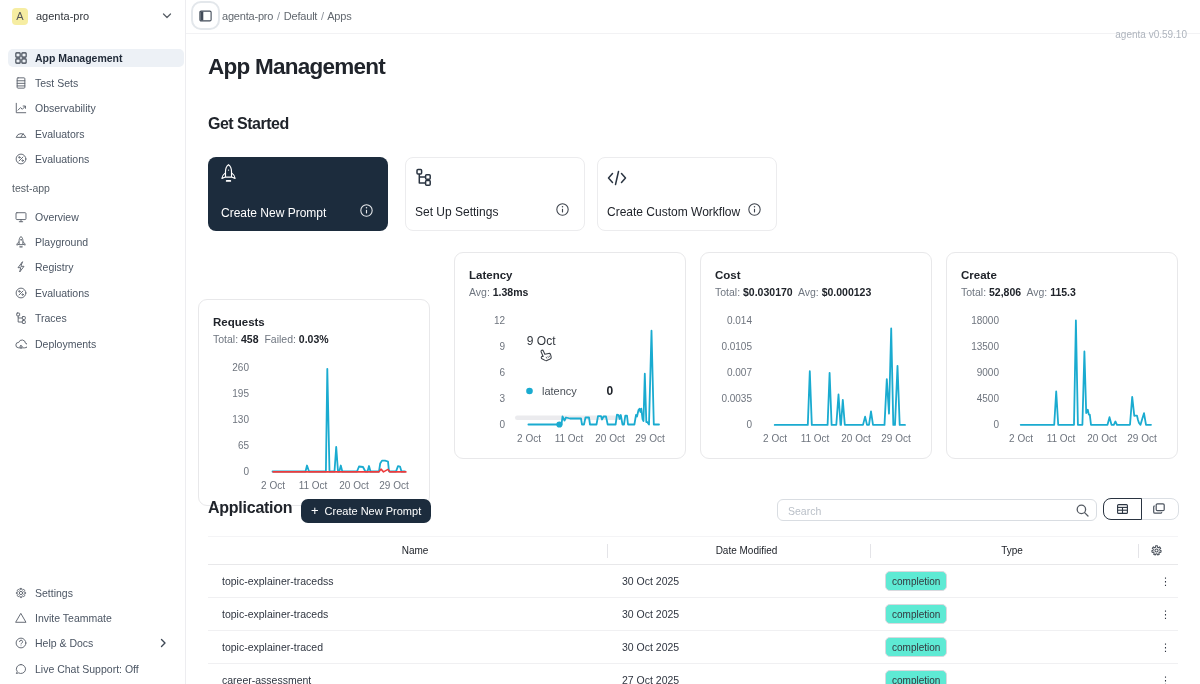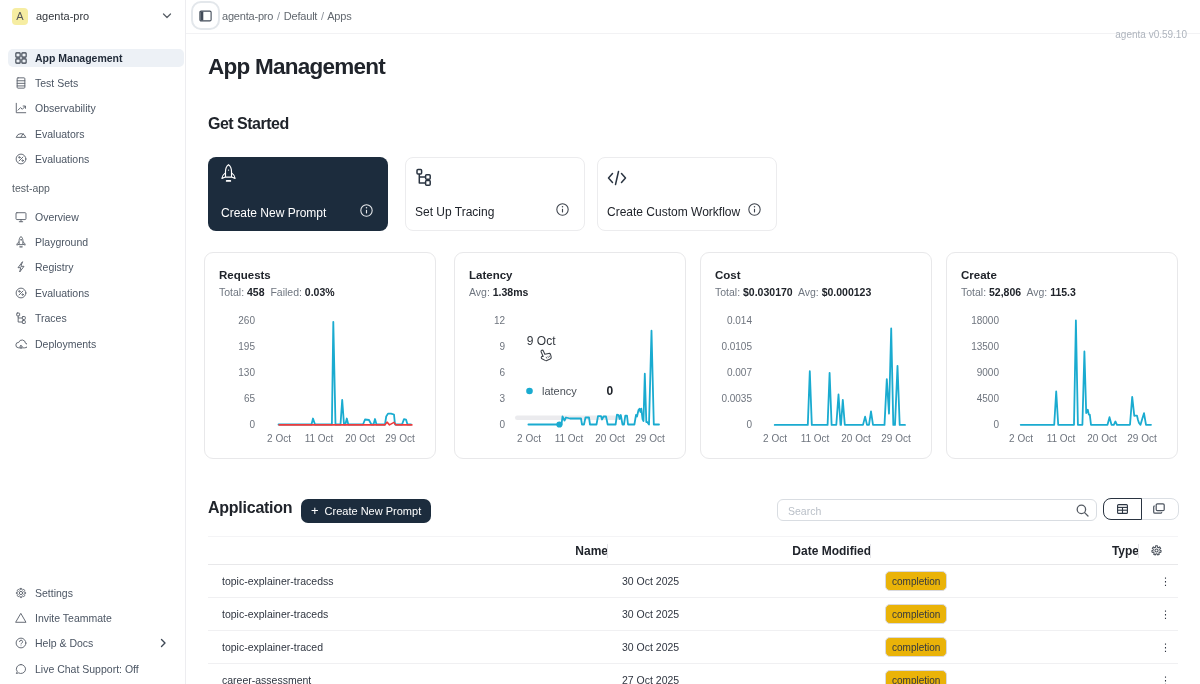--- a/index.html
+++ b/index.html
@@ -50,21 +50,21 @@
 .gc2 .gtit, .gc3 .gtit { left:9px; }
 .gc2 .gic, .gc3 .gic { left:9px; }
 .gc2 .ginfo, .gc3 .ginfo { right:11px; }
 .gcard .ginfo { position:absolute; right:15px; bottom:10.5px; }
 .gc1 { left:22px; background:#1c2c3d; color:#fff; }
 .gc2 { left:219px; background:#fff; border:1px solid #ececee; color:#20242b; }
 .gc3 { left:411px; background:#fff; border:1px solid #ececee; color:#20242b; }
 
 .scard { position:absolute; top:218px; width:232px; height:207px; background:#fff;
   border:1px solid #e8e8ea; border-radius:9px; }
-.sc1 { left:18px; } .sc2 { left:268px; } .sc3 { left:514px; } .sc4 { left:760px; }
+.sc1 { left:12px;margin-top:47px; } .sc2 { left:268px; } .sc3 { left:514px; } .sc4 { left:760px; }
 .scard .st { position:absolute; left:14px; top:16px; font-size:11.5px; font-weight:700; color:#20242b; }
 .scard .ss { position:absolute; left:14px; top:33px; font-size:10.5px; color:#6f7680; }
 .scard .ss b { color:#20242b; font-weight:700; }
 .chart { position:absolute; left:0; top:0; width:232px; height:207px; }
 .chart svg { display:block; }
 .chart text { font-family:"Liberation Sans", sans-serif; font-size:10px; fill:#6e747e; }
 .chart .yl { text-anchor:end; }
 .chart .xl { text-anchor:middle; }
 .cl { fill:none; stroke:#1aabd0; stroke-width:1.8; stroke-linejoin:round; stroke-linecap:round; }
 .rl { fill:none; stroke:#ee3b3c; stroke-width:1.6; stroke-linejoin:round; }
@@ -77,25 +77,25 @@
   border-radius:6px; background:#fff;padding-left:32px; }
 .search .ph { position:absolute; left:10px; top:5px; font-size:10.5px; color:#b9bfc7; }
 .search .mag { position:absolute; right:6px; top:3px; }
 .segm { position:absolute; left:917px; top:463.5px; width:76px; height:22px; border:1px solid #dbdfe4;
   border-radius:8px; background:#fff; }
 .segm .cell { position:absolute; top:0; width:38px; height:20px; display:flex; align-items:center; justify-content:center; }
 .segm .cell.on { left:-1px; top:-1px; width:38.5px; height:22px; border:1.5px solid #2a3441; border-radius:8px 0 0 8px; background:#fff; }
 .segm .cell.c2 { right:0; }
 
 table.apps { position:absolute; left:22px; top:502px; width:970px; border-collapse:collapse; table-layout:fixed; }
-table.apps th { font-size:12px; font-weight:700; color:#20242b; text-align:right; height:28px;
+table.apps th { font-size:10px; font-weight:400; color:#20242b; text-align:center; height:28px;
   border-bottom:1px solid #e8e8ea; border-top:1px solid #f4f4f6; padding-left:14px; position:relative; }
 table.apps th .vsep { position:absolute; right:0; top:7px; width:1px; height:14px; background:#e4e4e8; }
 table.apps td { font-size:10.5px; color:#2f3540; height:33px; border-bottom:1px solid #f0f0f2; padding-left:14px; }
-.tag { display:inline-block; border:1px solid #d9d9de; border-radius:5px; padding:3.5px 6px; font-size:10px; color:#34383f; background:#eab308;}
+.tag { display:inline-block; border:1px solid #d9d9de; border-radius:5px; padding:3.5px 6px; font-size:10px; color:#34383f; background:#5eead4;}
 .dots { color:#4e555e; font-size:14px; text-align:center; }
 </style>
 </head>
 <body>
 <div class="root">
   <div class="sidebar">
     <div class="ws">
       <div class="ws-avatar">A</div>
       <div class="ws-name">agenta-pro</div>
       <svg class="ws-chev" viewBox="0 0 10 10">
@@ -247,21 +247,21 @@
             <circle cx="8" cy="4.7" r="0.9" fill="#e8eaed"></circle>
           </svg></div>
     </div>
     <div class="gcard gc2">
       <div class="gic"><svg width="17" height="18" viewBox="0 0 17 18" fill="none" stroke="#2a3441" stroke-width="1.5" stroke-linejoin="round">
             <rect x="2" y="1.5" width="4.6" height="4.6" rx="1"></rect>
             <rect x="10.6" y="6.7" width="4.6" height="4.6" rx="1"></rect>
             <rect x="10.6" y="12.6" width="4.6" height="4.6" rx="1"></rect>
             <path d="M4.3 6.1 V9 H10.6 M4.3 9 V14.9 H10.6"></path>
           </svg></div>
-      <div class="gtit">Set Up Tracing</div>
+      <div class="gtit">Set Up Settings</div>
       <div class="ginfo"><svg width="13" height="13" viewBox="0 0 16 16">
             <circle cx="8" cy="8" r="7" fill="none" stroke="#3d434c" stroke-width="1.3"></circle>
             <line x1="8" y1="7.2" x2="8" y2="11.6" stroke="#3d434c" stroke-width="1.4"></line>
             <circle cx="8" cy="4.7" r="0.9" fill="#3d434c"></circle>
           </svg></div>
     </div>
     <div class="gcard gc3">
       <div class="gic" style="top:12px;"><svg width="20" height="16" viewBox="0 0 20 16" fill="none" stroke="#2a3441" stroke-width="1.5" stroke-linecap="round" stroke-linejoin="round">
             <path d="M5.5 3.5 L1.5 8 L5.5 12.5"></path>
             <path d="M14.5 3.5 L18.5 8 L14.5 12.5"></path>

